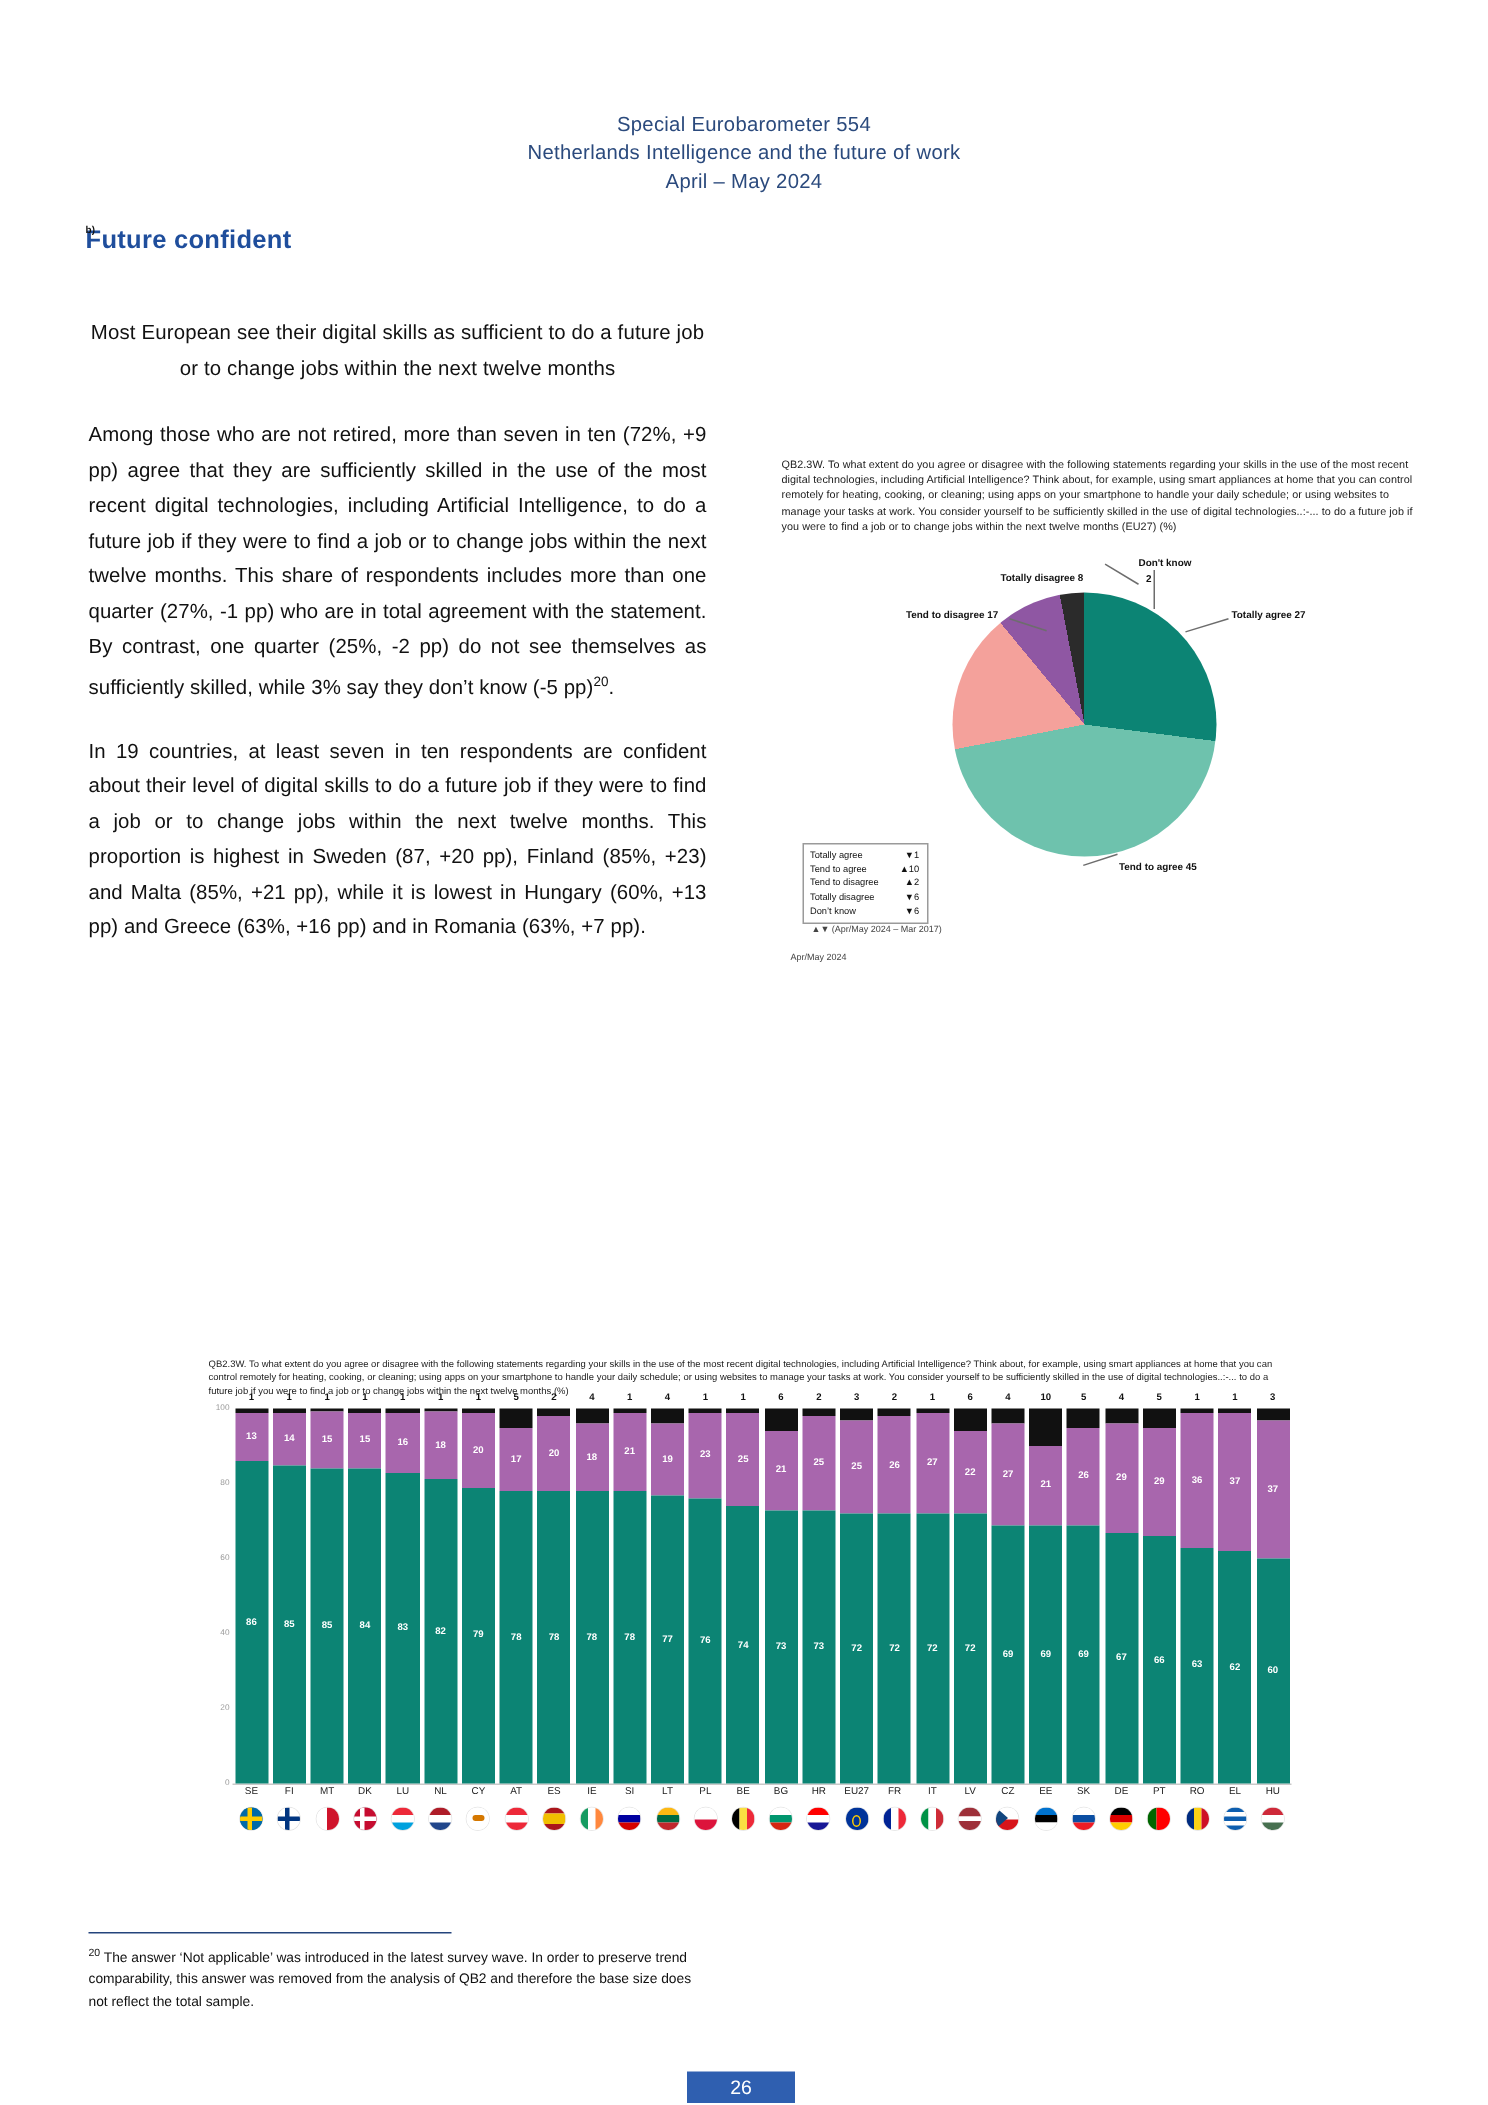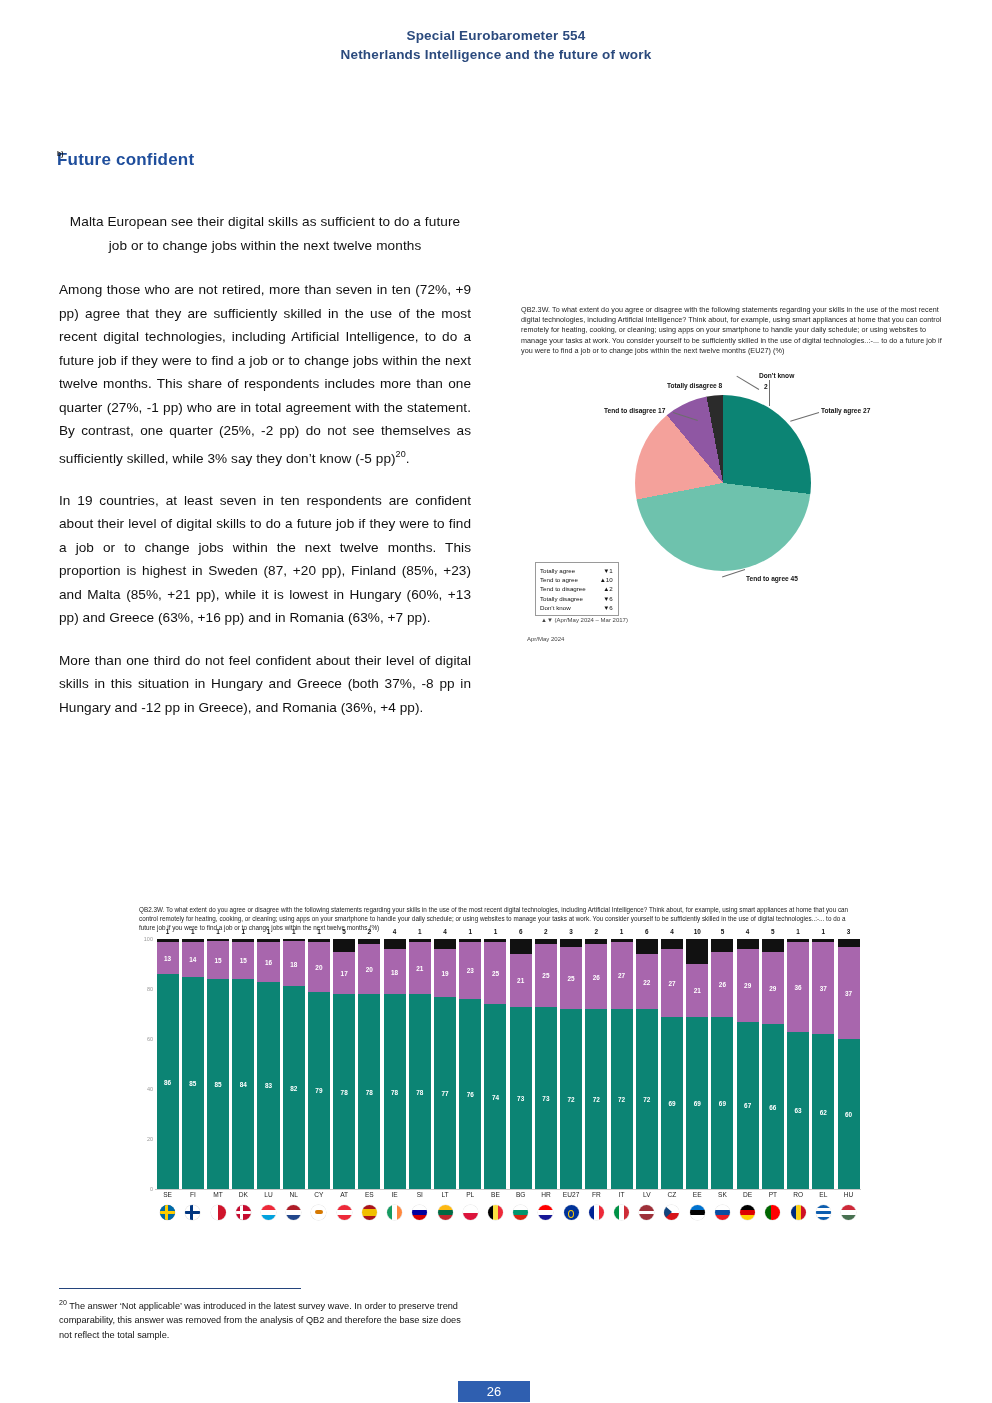--- a/index.html
+++ b/index.html
@@ -2,21 +2,21 @@
 <html><head>
 <meta charset="utf-8">
 <style>
   html,body{margin:0;padding:0;}
   body{
     width:992px;height:1403px;background:#ffffff;
     font-family:"Liberation Sans",sans-serif;
     color:#1a1a1a; position:relative; overflow:hidden;
   }
   
-  .doc-header{ text-align:center; padding-top:26px; color:#2b4a7d; font-size:13.5px; line-height:19px; letter-spacing:.2px;font-weight:bold;}
+  .doc-header{ text-align:center; padding-top:73px; color:#2b4a7d; font-size:13.5px; line-height:19px; letter-spacing:.2px;}
   .doc-header div{ white-space:pre; }
 
   
   .section-title{
     position:absolute; left:57px; top:150px;
     color:#1f4e9c; font-size:17px; font-weight:bold; letter-spacing:.2px;
   }
   .section-title .lbl{ margin-right:13px; }
 
   
@@ -85,31 +85,31 @@
     position:absolute; left:458px; top:1381px; width:72px; height:21px;
     background:#2f5fb0; color:#fff; font-size:13px; text-align:center; line-height:21px;
   }
 </style>
 </head>
 <body>
 
 <div class="doc-header">
   <div>Special Eurobarometer 554</div>
   <div>Netherlands Intelligence and the future of work</div>
+  <div>April – May 2024</div>
 </div>
 
 <div class="section-title">
   <span class="lbl">b)</span><span>Future confident</span>
 </div>
 
 <div class="left-col">
-  <div class="lede">Malta European see their digital skills as sufficient to do a future job or to change jobs within the next twelve months</div>
+  <div class="lede">Most European see their digital skills as sufficient to do a future job or to change jobs within the next twelve months</div>
   <p class="para"><span>Among those who are not retired, more than seven in ten (72%, +9 pp) agree that they are sufficiently skilled in the use of the most recent digital technologies, including Artificial Intelligence, to do a future job if they were to find a job or to change jobs within the next twelve months. This share of respondents includes more than one quarter (27%, -1 pp) who are in total agreement with the statement. By contrast, one quarter (25%, -2 pp) do not see themselves as sufficiently skilled, while 3% say they don’t know (-5 pp)</span><sup>20</sup>.</p>
   <p class="para">In 19 countries, at least seven in ten respondents are confident about their level of digital skills to do a future job if they were to find a job or to change jobs within the next twelve months. This proportion is highest in Sweden (87, +20 pp), Finland (85%, +23) and Malta (85%, +21 pp), while it is lowest in Hungary (60%, +13 pp) and Greece (63%, +16 pp) and in Romania (63%, +7 pp).</p>
-  <p class="para">More than one third do not feel confident about their level of digital skills in this situation in Hungary and Greece (both 37%, -8 pp in Hungary and -12 pp in Greece), and Romania (36%, +4 pp).</p>
 </div>
 
 <div class="pie-block">
   <div class="q-text">QB2.3W. To what extent do you agree or disagree with the following statements regarding your skills in the use of the most recent digital technologies, including Artificial Intelligence? Think about, for example, using smart appliances at home that you can control remotely for heating, cooking, or cleaning; using apps on your smartphone to handle your daily schedule; or using websites to manage your tasks at work. You consider yourself to be sufficiently skilled in the use of digital technologies..:-... to do a future job if you were to find a job or to change jobs within the next twelve months (EU27) (%)</div>
   <div class="pie-wrap">
     <div class="pie" id="pie-el" style="background: conic-gradient(rgb(12, 132, 116) 0deg, rgb(12, 132, 116) 97.2deg, rgb(110, 194, 173) 97.2deg, rgb(110, 194, 173) 259.2deg, rgb(244, 161, 155) 259.2deg, rgb(244, 161, 155) 320.4deg, rgb(143, 87, 163) 320.4deg, rgb(143, 87, 163) 349.2deg, rgb(43, 43, 43) 349.2deg, rgb(43, 43, 43) 356.4deg);"></div>
 
     <div class="lbl" style="left:238px;top:10px;">Don't know</div>
     <div class="lbl" style="left:243px;top:21px;">2</div>
     <div class="lbl" style="left:146px;top:20px;">Totally disagree 8</div>

